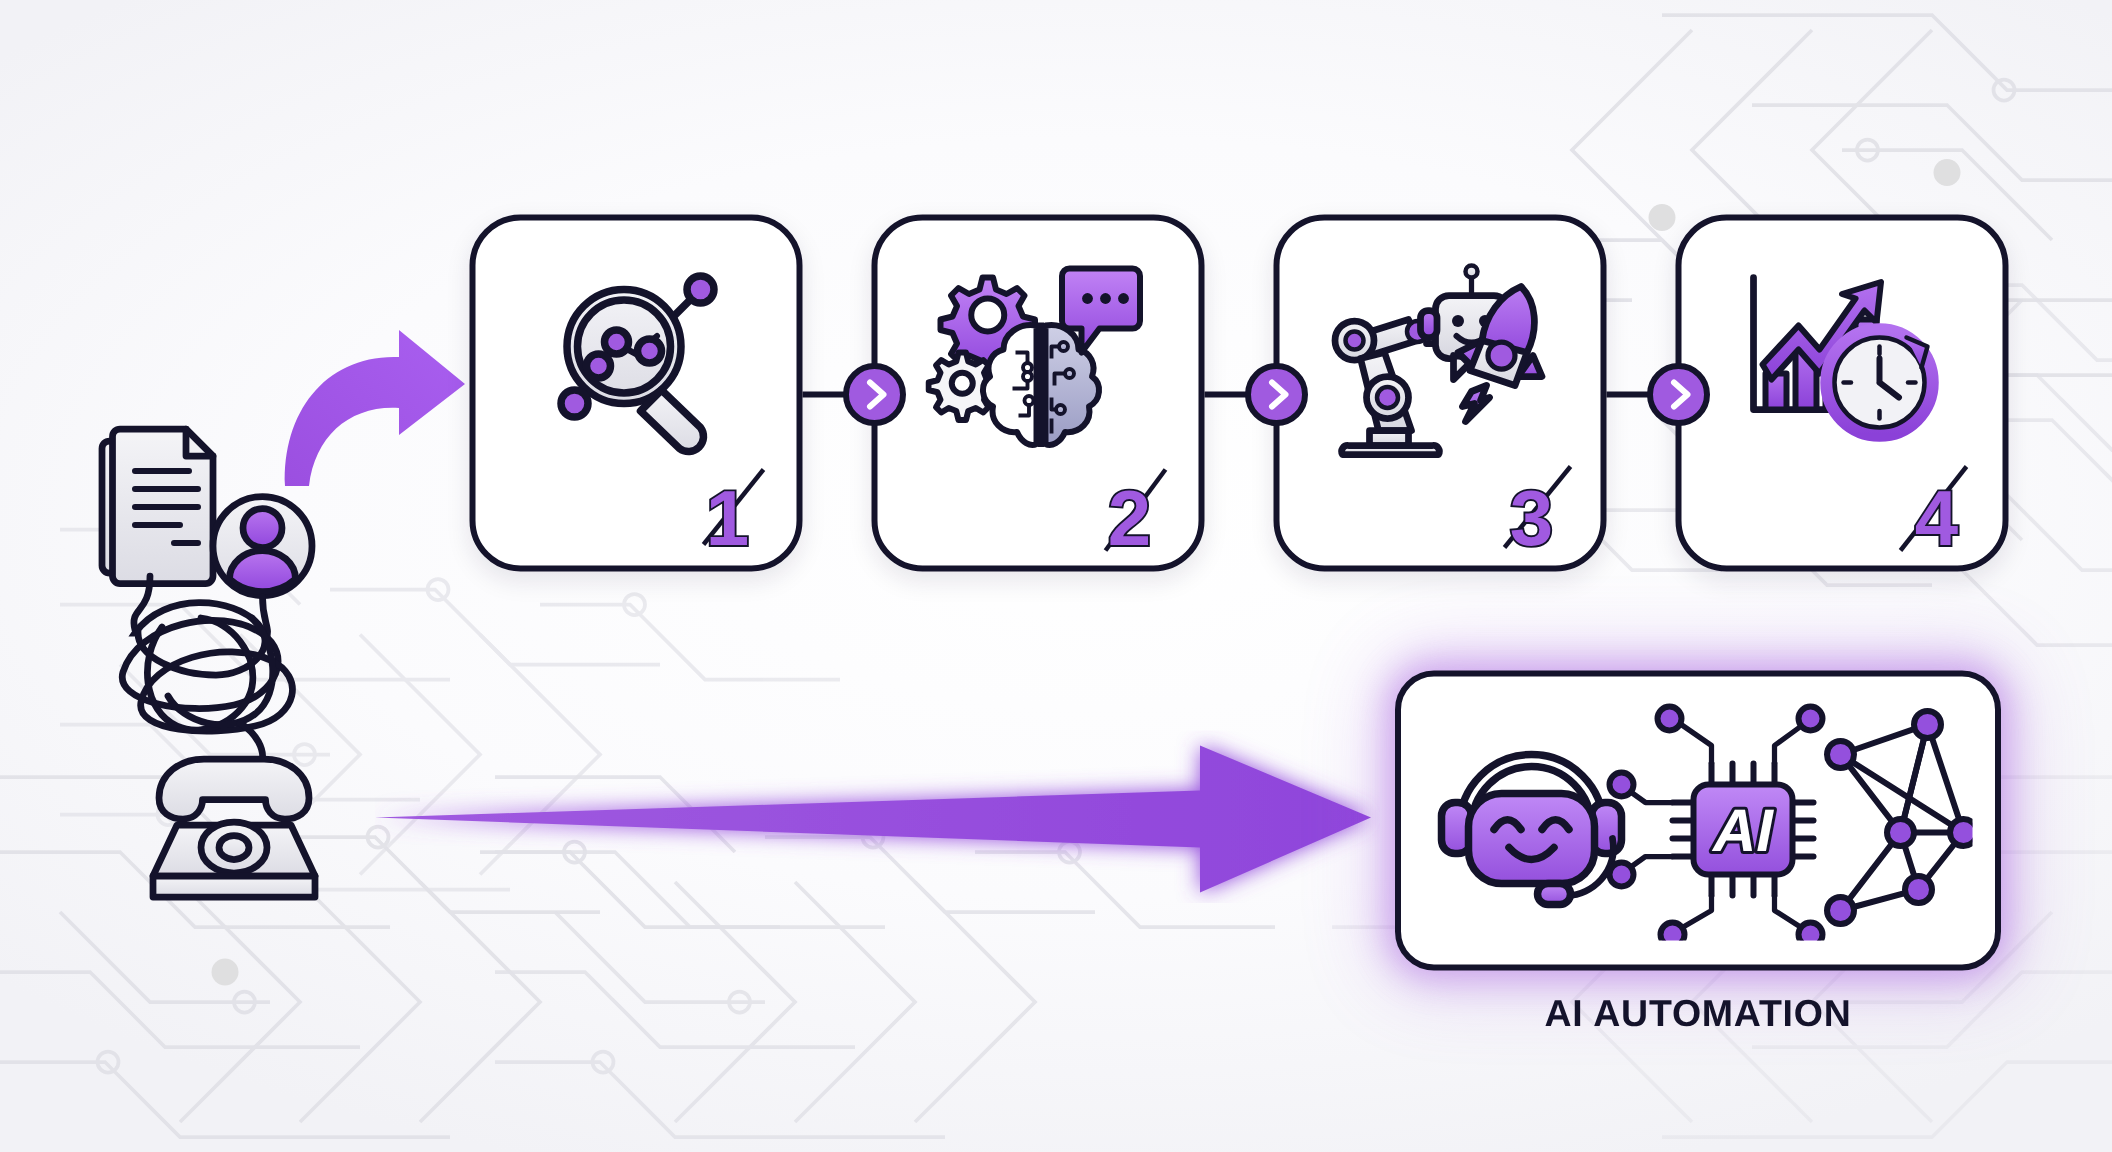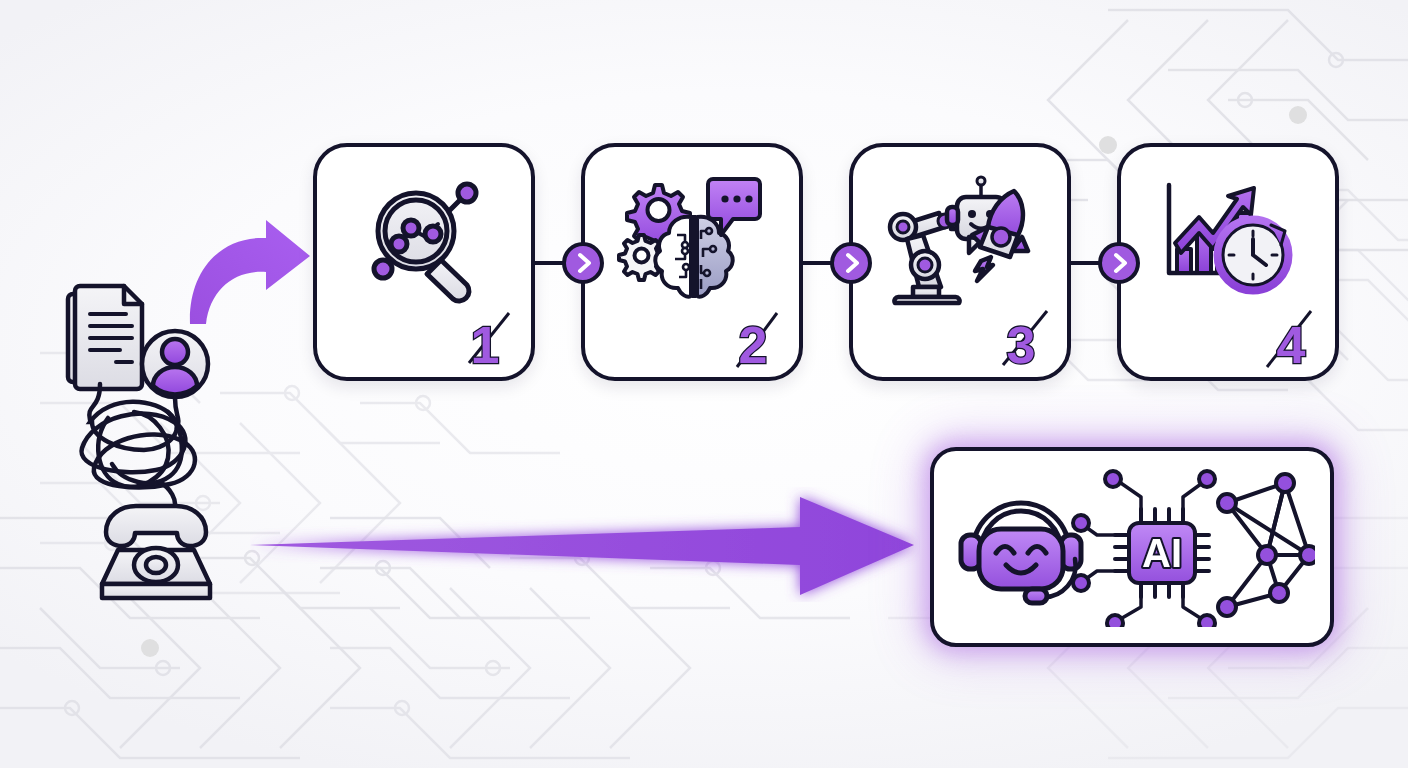--- a/index.html
+++ b/index.html
@@ -92,20 +92,21 @@
     top: 447px;
     width: 404px;
     height: 200px;
     border: 4px solid #14132b;
     border-radius: 26px;
     background: #ffffff;
     box-sizing: border-box;
     box-shadow:
       0 0 22px 6px rgba(166,94,224,.45),
       0 0 48px 14px rgba(166,94,224,.22);
+    font-style: italic;
   }
   #ai-card-icons {
     position: absolute;
     left: 50%;
     top: 50%;
     transform: translate(-50%, -50%);
   }
   #ai-label {
     position: absolute;
     left: 930px;
@@ -530,14 +531,15 @@
         <circle cx="278" cy="36" r="9" fill="#9450dd"></circle>
         <circle cx="336" cy="16" r="9" fill="#9450dd"></circle>
         <circle cx="318" cy="88" r="9" fill="#9450dd"></circle>
         <circle cx="360" cy="88" r="9" fill="#9450dd"></circle>
         <circle cx="278" cy="140" r="9" fill="#9450dd"></circle>
         <circle cx="330" cy="126" r="9" fill="#9450dd"></circle>
       </g>
     </svg>
   </div>
 
+  <div id="ai-label">AI AUTOMATION</div>
 
 </div>
 
 </body></html>

